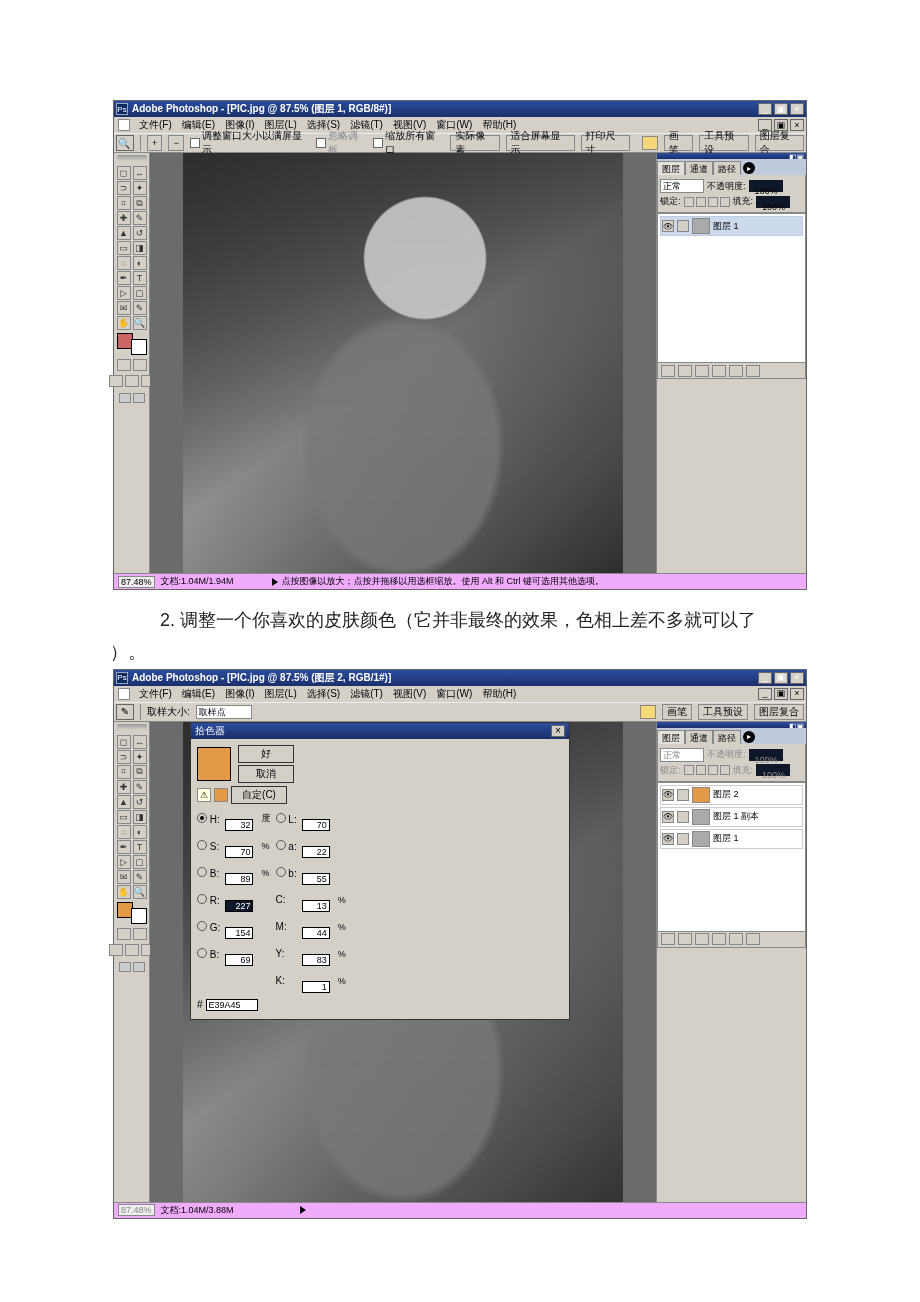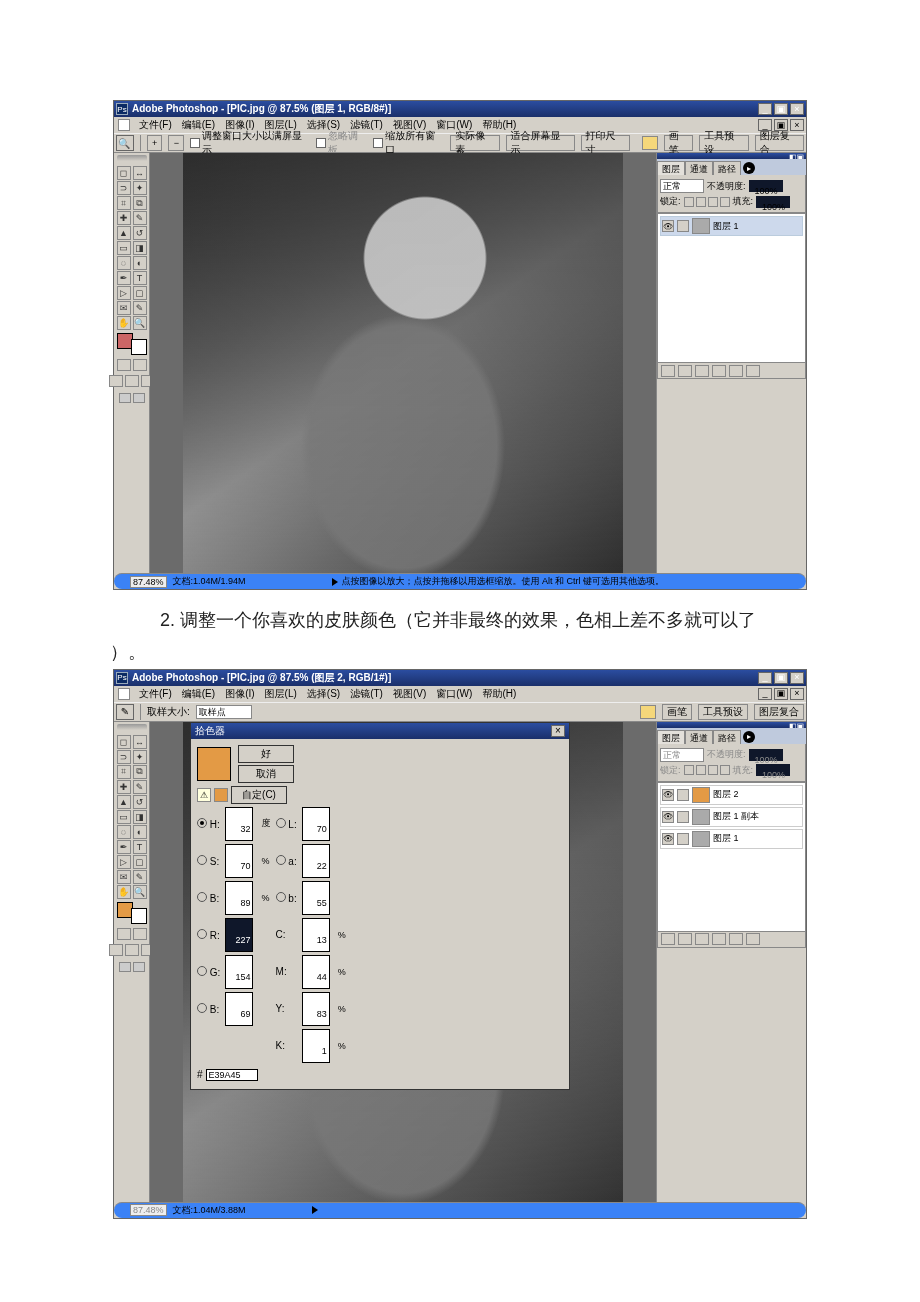--- a/index.html
+++ b/index.html
@@ -55,21 +55,21 @@
   .pct { width:34px; height:12px; border:6px solid #0f172a; background:#fff; text-align:right; padding-right:2px; font-size:9px; }
   .lock-icons { display:flex; gap:2px; }
   .lkic { width:10px; height:10px; border:1px solid #888; background:#d4d0c8; }
   .layers-list { background:#fff; border:1px solid #888; height:150px; padding:2px; font-size:9px; display:flex; flex-direction:column; gap:2px; }
   .layer-item { display:flex; align-items:center; gap:3px; height:20px; border:1px solid #bcd; background:#cdd9ec; padding:1px; }
   .layer-item.plain { background:#fff; border:1px solid #ccc; }
   .eye { width:12px; height:12px; border:1px solid #888; background:#d4d0c8; display:flex; align-items:center; justify-content:center; font-size:8px; }
   .thumb { width:18px; height:16px; border:1px solid #888; background:#aaa; }
   .panel-footer { height:16px; background:#d4d0c8; border:1px solid #888; border-top:none; display:flex; align-items:center; gap:3px; padding:0 3px; }
   .pf-btn { width:14px; height:12px; border:1px solid #888; background:#d4d0c8; }
-  .statusbar { height:16px; background:#3b82f6; border-top:1px solid #888; display:flex; align-items:center; font-size:9px; gap:6px; padding:0 16px;border-radius:8px; }
+  .statusbar { height:16px; background:#f0abfc; border-top:1px solid #888; display:flex; align-items:center; font-size:9px; gap:6px; padding:0 4px; }
   .status-field { border:1px solid #888; background:#eee; padding:0 2px; height:12px; display:flex; align-items:center; }
   .status-tip { display:flex; align-items:center; gap:4px; }
   .status-tip .tri { width:0; height:0; border-left:6px solid #000; border-top:4px solid transparent; border-bottom:4px solid transparent; }
   .caption { width: 720px; margin: 14px auto 0 auto; font-size: 18px; line-height: 1.8; color:#222; }
   .caption .lead { padding-left: 60px; display:block; }
   .caption .tail { display:block; margin-left: 10px; }
   .watermark { text-align:center; font-size:32px; letter-spacing:4px; color:#e6e6e6; margin-top:-22px; margin-bottom:6px; font-family:Arial; font-weight:bold; }
   
   .color-picker { position:absolute; left:40px; top:0; width:380px; background:#d4d0c8; border:1px solid #333; font-size:10px; }
   .cp-title { height:16px; background:linear-gradient(#2b4da0,#1a2f6a); color:#fff; display:flex; align-items:center; padding:0 4px; }
@@ -83,21 +83,21 @@
   .cp-hue { width:16px; height:190px; border:1px solid #000; background:linear-gradient(to bottom,#f00,#ff0,#0f0,#0ff,#00f,#f0f,#f00); }
   .cp-right { width:150px; display:flex; flex-direction:column; gap:3px; }
   .cp-row { display:flex; align-items:center; gap:3px; }
   .cp-btn { width:56px; height:18px; border:1px solid #333; background:#d4d0c8; font-size:10px; display:flex; align-items:center; justify-content:center; }
   .cp-newold { width:34px; height:34px; border:1px solid #000; display:flex; flex-direction:column; margin-right:4px; }
   .cp-newold div { flex:1; }
   .warn { width:14px; height:14px; border:1px solid #888; background:#ffd; display:flex; align-items:center; justify-content:center; font-size:9px; }
   .cp-grid { display:grid; grid-template-columns:auto 32px auto auto 32px auto; gap:3px 4px; align-items:center; }
   .rdo { width:10px; height:10px; border:1px solid #555; border-radius:50%; display:inline-block; }
   .rdo.on::after{content:"";display:block;width:4px;height:4px;margin:2px;border-radius:50%;background:#000;}
-  .numin { width:28px; height:12px; border:1px solid #000; background:#fff; font-size:9px; padding:16px 2px; text-align:right; }
+  .numin { width:28px; height:12px; border:1px solid #000; background:#fff; font-size:9px; padding:0 2px; text-align:right;margin-top:12px; }
   .numin.hl { background:#0f172a; color:#fff; }
   .unit { font-size:9px; }
   .hexrow { display:flex; align-items:center; gap:3px; margin-top:3px; }
   .hexin { width:52px; height:12px; border:1px solid #000; background:#fff; font-size:9px; padding:0 2px; }
   .canvas2-photo { width:440px; height:500px; }
   .body-row.tall { height:480px; }
   .panels .layers-list.tall { height:150px; }
   .dropdn { width:56px; height:14px; border:1px solid #888; background:#fff; }
 </style>
 </head>
@@ -273,21 +273,21 @@
             <div class="pf-btn"></div>
             <div class="pf-btn"></div>
             <div class="pf-btn"></div>
             <div class="pf-btn"></div>
           </div>
         </div>
       </div>
       <div class="statusbar">
         <div class="status-field">87.48%</div>
         <span>文档:1.04M/1.94M</span>
-        <div class="status-tip" style="margin-left:80px">
+        <div class="status-tip" style="margin-left:32px">
           <span class="tri"></span>
           <span>点按图像以放大；点按并拖移以用选框缩放。使用 Alt 和 Ctrl 键可选用其他选项。</span>
         </div>
       </div>
     </div>
   </div>
 
   <div class="caption">
     <span class="lead">2. 调整一个你喜欢的皮肤颜色（它并非最终的效果，色相上差不多就可以了</span>
     <span class="tail">）。</span>

